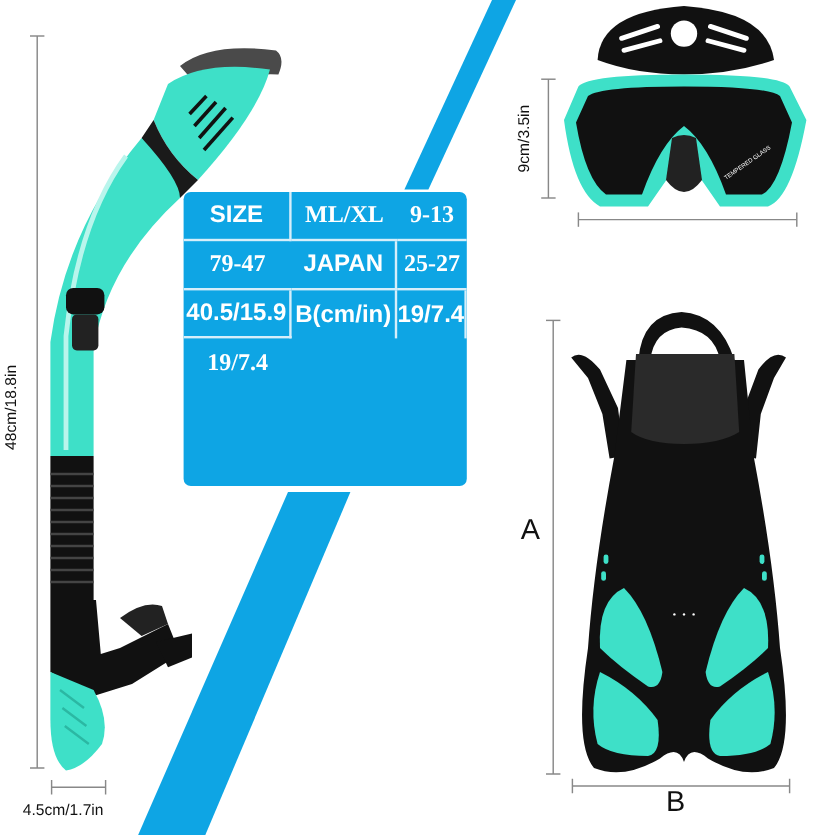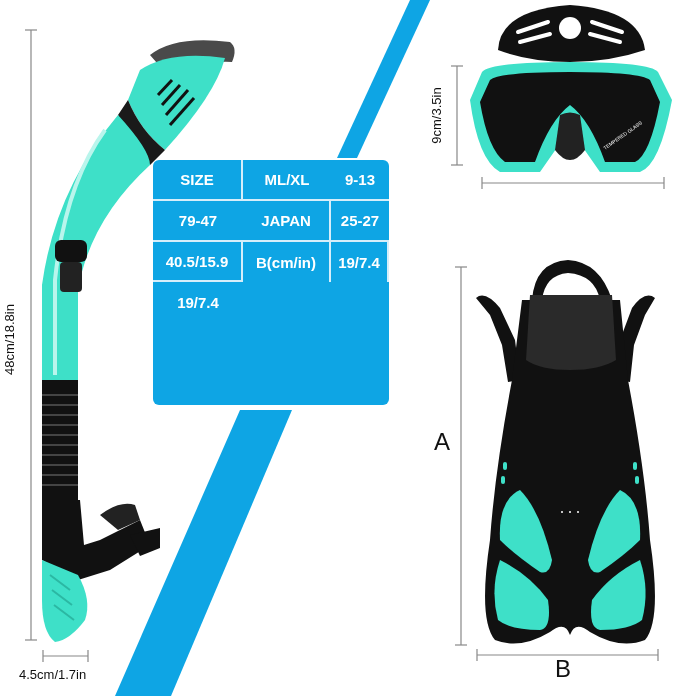--- a/index.html
+++ b/index.html
@@ -9,25 +9,25 @@
       font-family: "Liberation Sans", sans-serif;
     }
     .layer { position: absolute; left: 0; top: 0; width: 679px; height: 696px; }
     .size-table {
       position: absolute; left: 153px; top: 160px; width: 236px; height: 245px;
       background: #0ea5e4; border-radius: 6px; overflow: hidden;
       display: grid; grid-template-columns: 90px 88px 1fr; grid-template-rows: repeat(6, 1fr);
     }
     .cell {
       display: flex; align-items: center; justify-content: center;
-      color: #ffffff; font-weight: bold; font-size: 15px;
+      color: #ffffff; font-weight: bold; font-size: 20px;
       border-right: 2px solid #d6eefa; border-bottom: 2px solid #d6eefa;
       box-sizing: border-box;
     }
-    .cell.last-col { border-right: none; }
+    .cell.last-col { border-right: none; font-family: Liberation Serif, serif; }
     .cell.last-row { border-bottom: none; }
     .dim-text { position: absolute; color: #111; font-size: 13px; }
     .rot { transform: rotate(-90deg); transform-origin: center center; white-space: nowrap; }
     .big-letter { position: absolute; font-size: 24px; color: #111; }
   </style>
 </head>
 <body>
 
 <svg class="layer" viewBox="0 0 679 696">
   <polygon points="410,0 430,0 357,158 337,158" fill="#0ea5e4"></polygon>

